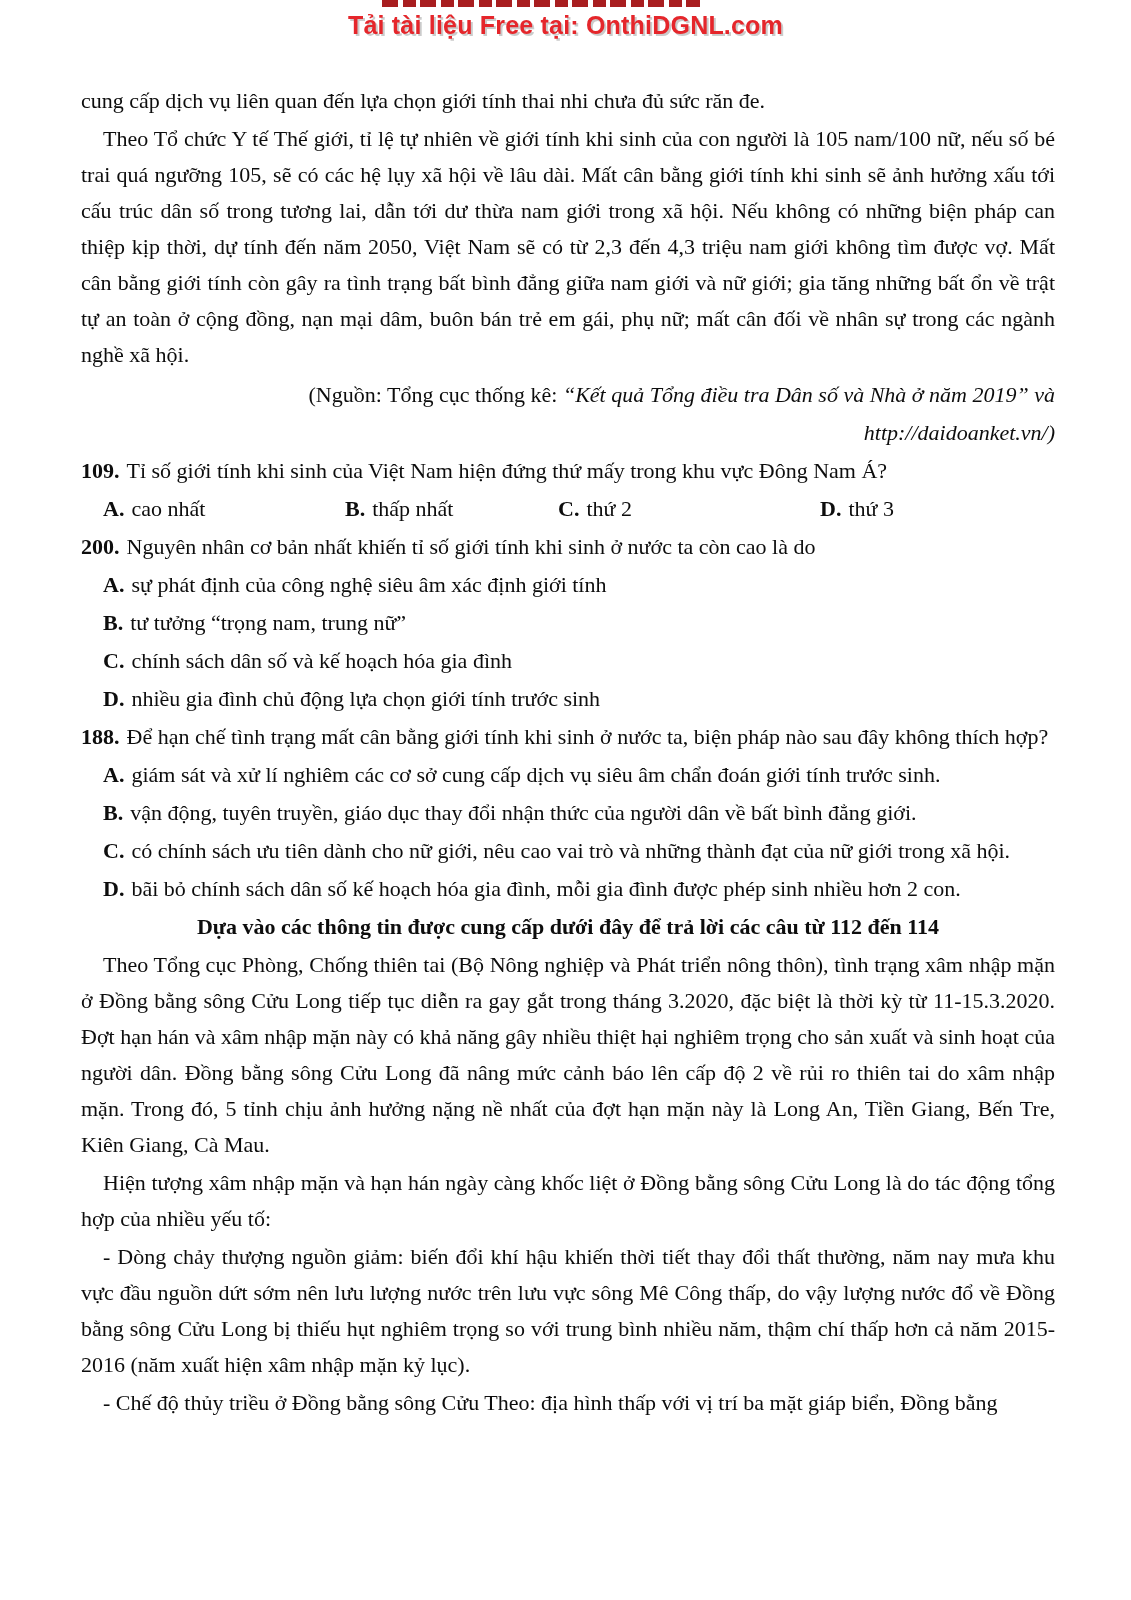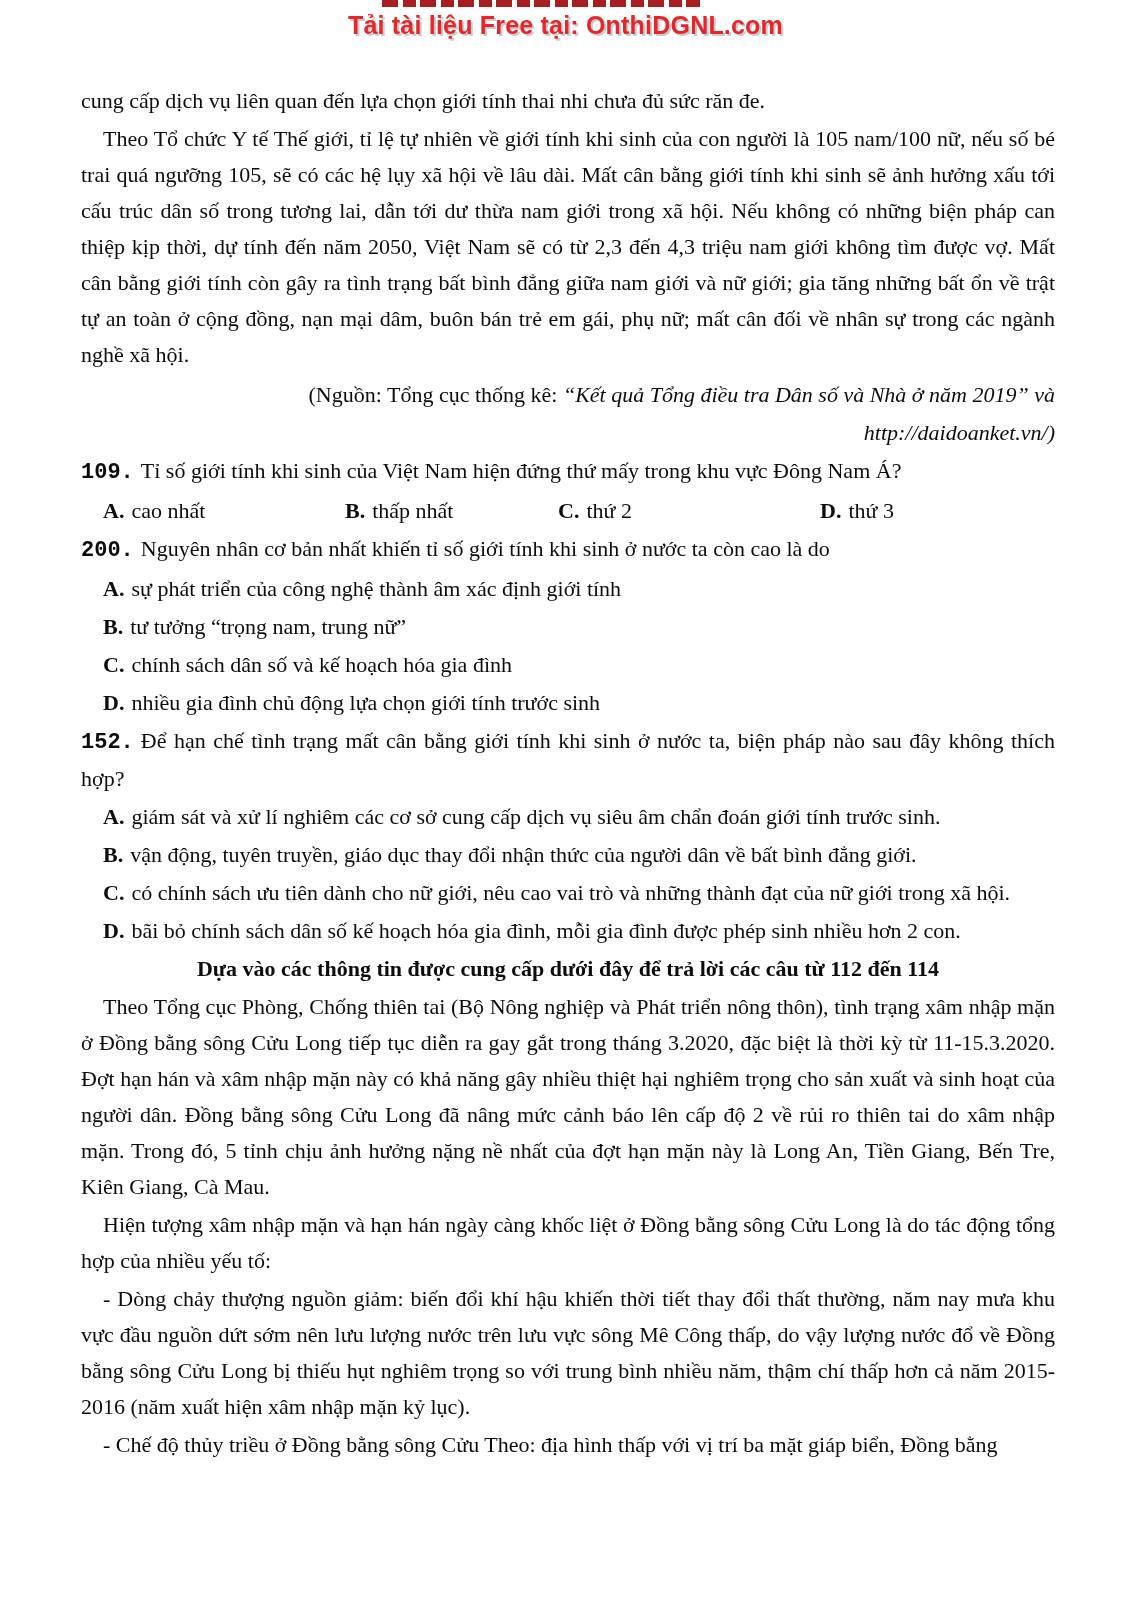--- a/index.html
+++ b/index.html
@@ -34,21 +34,21 @@
   }
   .content { padding: 41px 76px 0 81px; }
   .para {
     margin: 2px 0;
     line-height: 36px;
     text-align: justify;
   }
   .indent { text-indent: 22px; }
   .opt-line { margin: 2px 0; line-height: 36px; padding-left: 22px; text-align: left; }
   .lbl { font-weight: bold; margin-right: 7px; }
-  .qnum { font-weight: bold; margin-right: 7px; font-family: Liberation Mono, monospace; }
+  .qnum { font-weight: bold; margin-right: 7px; }
   .source-block { margin: 4px 0 2px 0; }
   .source-line { line-height: 36px; margin: 2px 0; text-align: right; }
   .it { font-style: italic; }
   .section-heading {
     margin: 2px 0;
     line-height: 36px;
     font-weight: bold;
     text-align: center;
   }
   .opt-row {
@@ -102,36 +102,36 @@
           <span class="lbl">D.</span><span>thứ 3</span>
         </span>
       </div>
     </div>
 
     <div>
       <p class="para">
         <span class="qnum">200.</span><span>Nguyên nhân cơ bản nhất khiến tỉ số giới tính khi sinh ở nước ta còn cao là do</span>
       </p>
       <p class="opt-line">
-        <span class="lbl">A.</span><span>sự phát triển của công nghệ thành âm xác định giới tính</span>
+        <span class="lbl">A.</span><span>sự phát định của công nghệ siêu âm xác định giới tính</span>
       </p>
       <p class="opt-line">
         <span class="lbl">B.</span><span>tư tưởng “trọng nam, trung nữ”</span>
       </p>
       <p class="opt-line">
         <span class="lbl">C.</span><span>chính sách dân số và kế hoạch hóa gia đình</span>
       </p>
       <p class="opt-line">
         <span class="lbl">D.</span><span>nhiều gia đình chủ động lựa chọn giới tính trước sinh</span>
       </p>
     </div>
 
     <div>
       <p class="para">
-        <span class="qnum">152.</span><span>Để hạn chế tình trạng mất cân bằng giới tính khi sinh ở nước ta, biện pháp nào sau đây không thích hợp?</span>
+        <span class="qnum">188.</span><span>Để hạn chế tình trạng mất cân bằng giới tính khi sinh ở nước ta, biện pháp nào sau đây không thích hợp?</span>
       </p>
       <p class="opt-line">
         <span class="lbl">A.</span><span>giám sát và xử lí nghiêm các cơ sở cung cấp dịch vụ siêu âm chẩn đoán giới tính trước sinh.</span>
       </p>
       <p class="opt-line">
         <span class="lbl">B.</span><span>vận động, tuyên truyền, giáo dục thay đổi nhận thức của người dân về bất bình đẳng giới.</span>
       </p>
       <p class="opt-line">
         <span class="lbl">C.</span><span>có chính sách ưu tiên dành cho nữ giới, nêu cao vai trò và những thành đạt của nữ giới trong xã hội.</span>
       </p>

